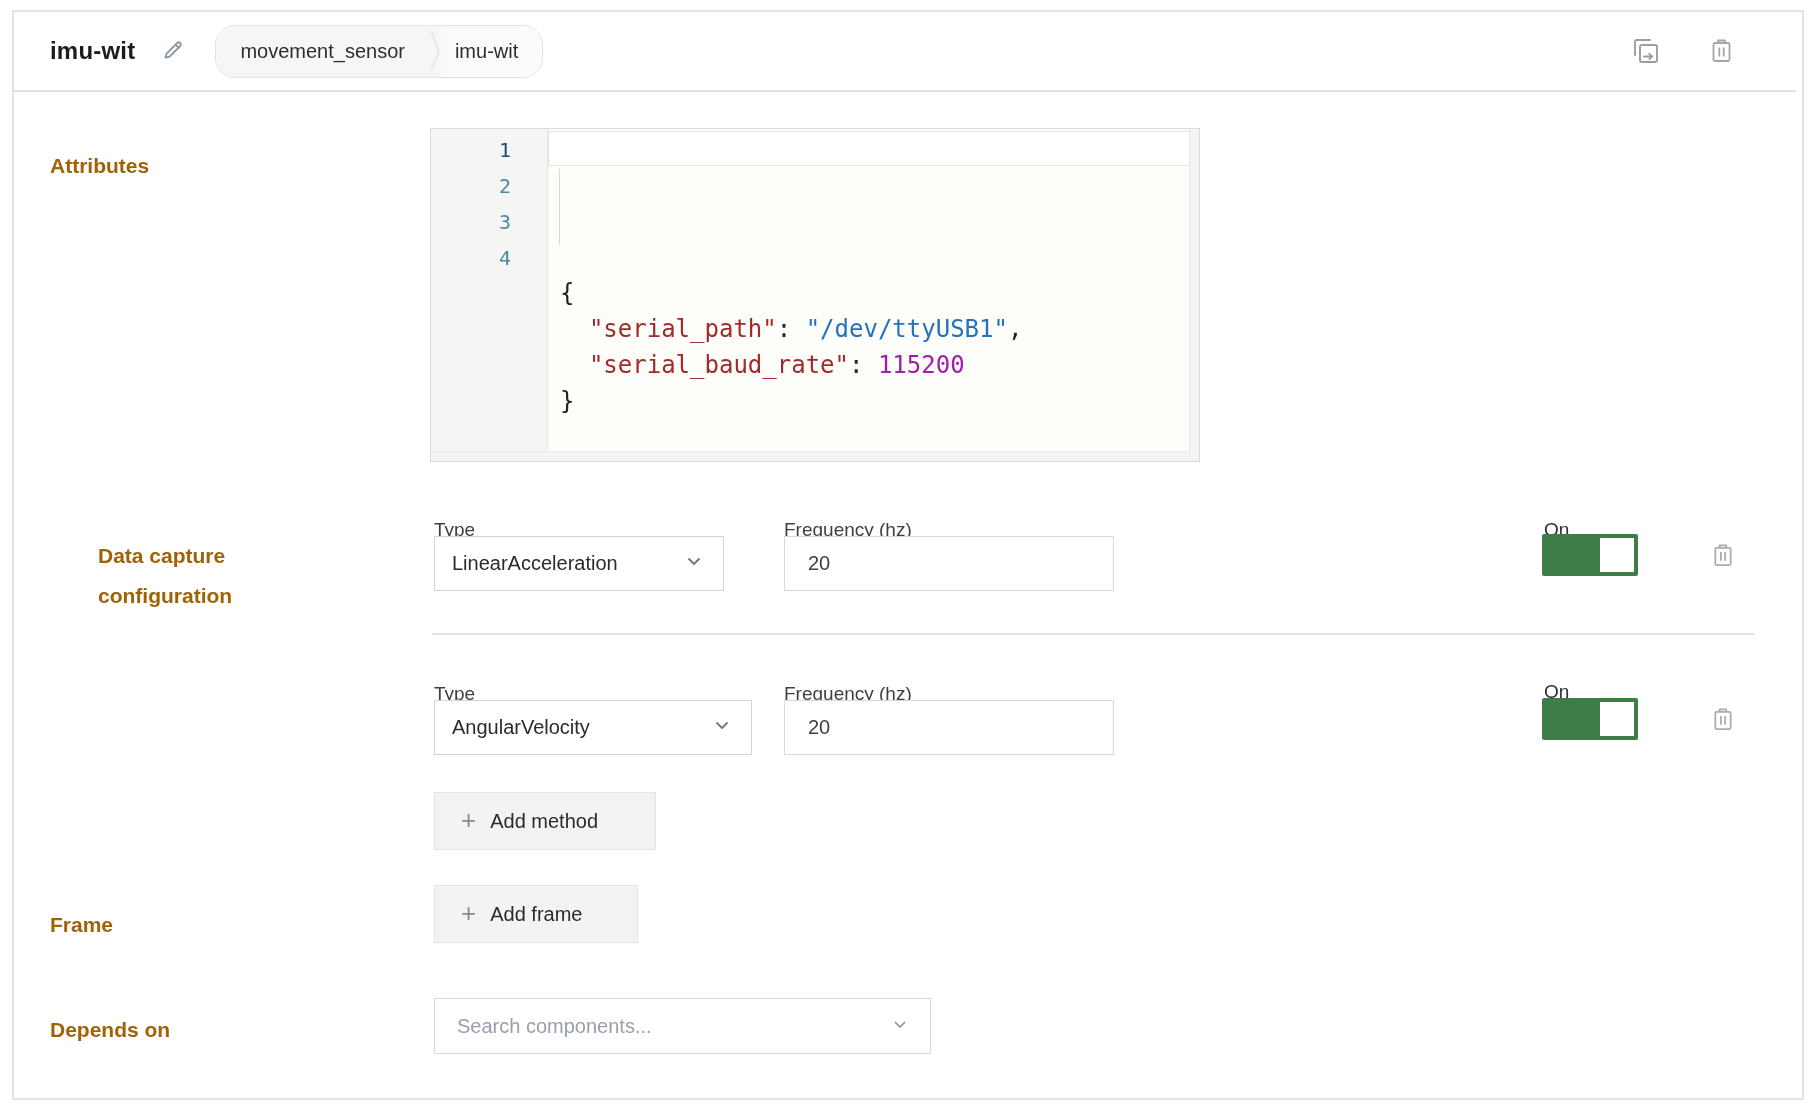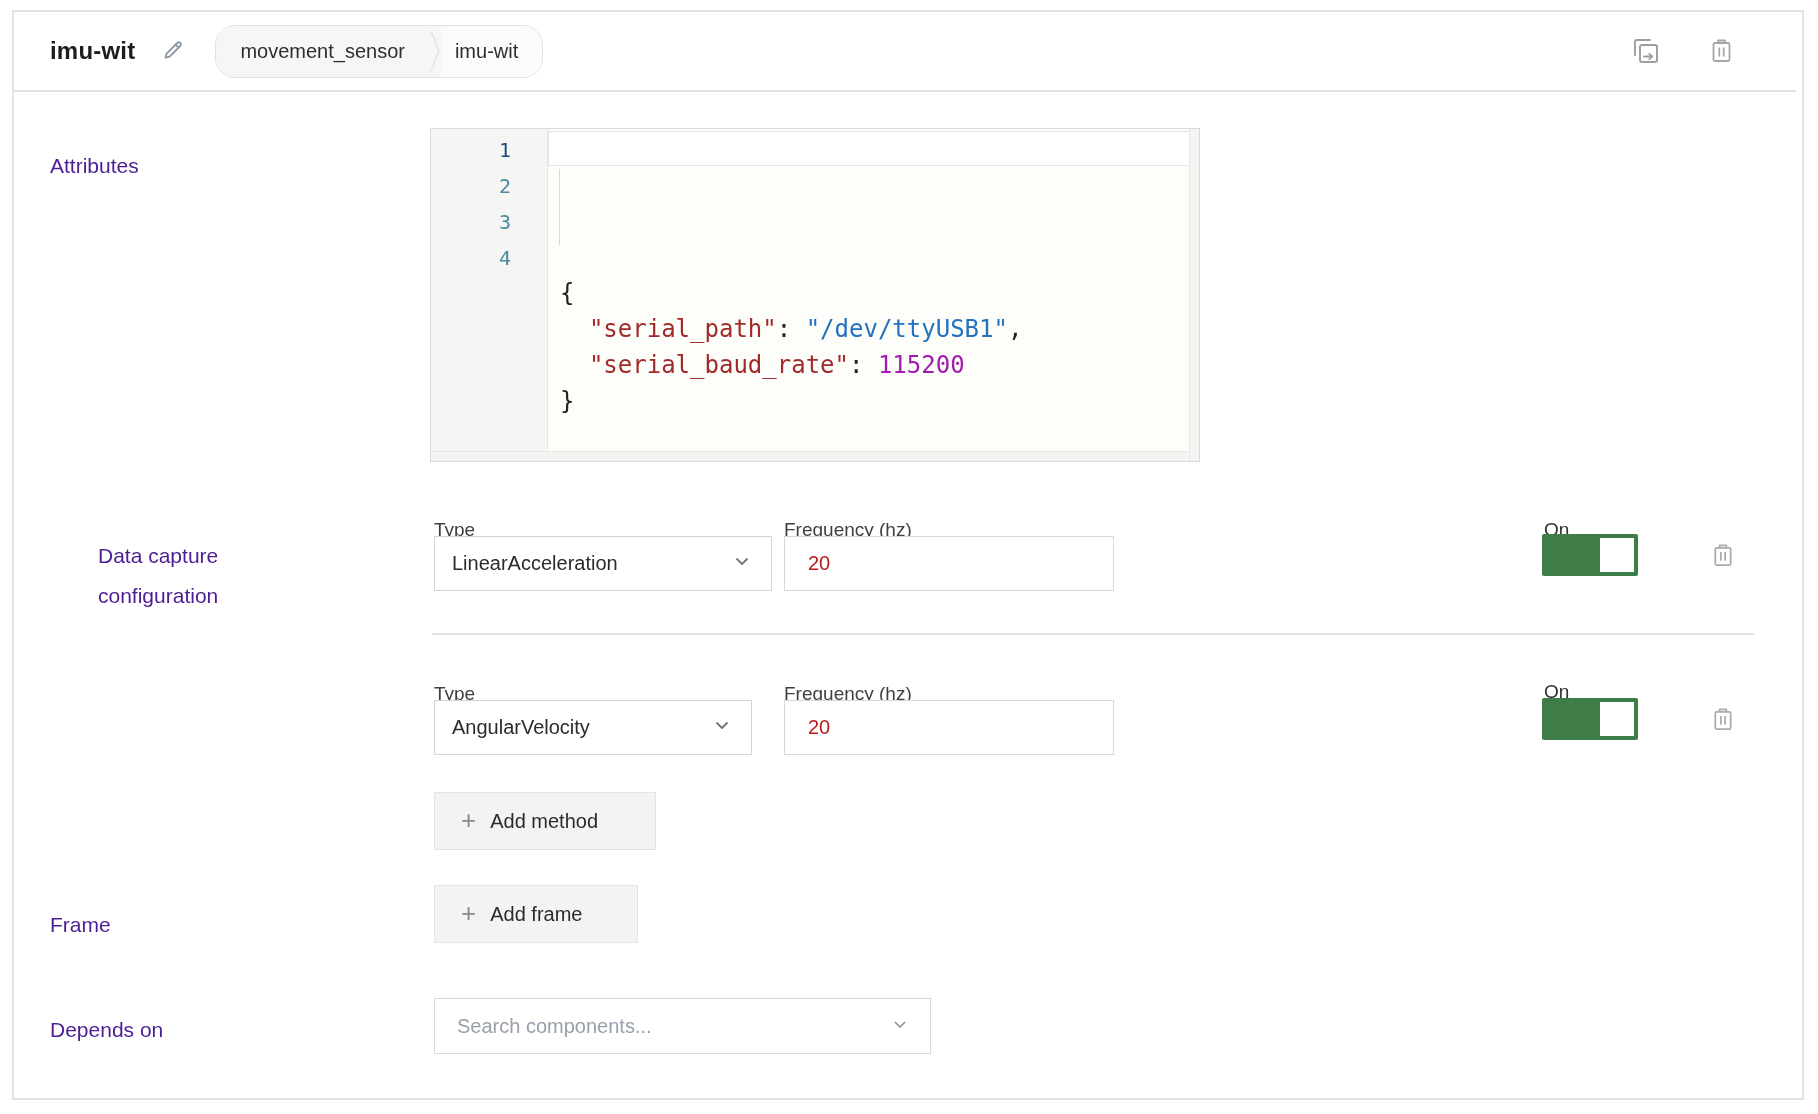--- a/index.html
+++ b/index.html
@@ -17,21 +17,21 @@
   .chip { margin-left:30px; height:53px; display:flex; align-items:stretch;
           border:1px solid #e1e1df; border-radius:20px; overflow:hidden; }
   .chip-seg { display:flex; align-items:center; font-size:20px; color:#2e2e2e; }
   .chip-seg.first { background:#f6f6f4; padding:0 20px 0 24px; }
   .chip-seg.second { background:#fbfbfa; padding:0 24px 0 14px; }
   .chip-sep { display:flex; align-items:center; background:#f6f6f4; }
   .hdr-actions { position:absolute; right:62px; top:0; height:80px;
                  display:flex; align-items:center; gap:48px; }
 
   
-  .sec-label { position:absolute; left:36px; font-size:21px; color:#4c1d95; line-height:40px; }
+  .sec-label { position:absolute; left:36px; font-size:21px; color:#a16207; line-height:40px;font-weight:bold; }
 
   
   .editor { position:absolute; left:416px; top:116px; width:770px; height:334px;
             border:1.5px solid #d9d9d7; background:#fdfdfa; display:flex; cursor:text; }
   .gutter { width:117px; background:#f5f5f3; border-right:1px solid #e7e7e5;
             padding:3px 36px 0 0; text-align:right;
             font-family:"DejaVu Sans Mono", monospace; font-size:20px; line-height:36px;
             color:#4b8aa0; }
   .gutter .ln.active { color:#1e4a7a; }
   .code-area { position:relative; flex:1; padding:2px 10px 0 12px;
@@ -50,21 +50,21 @@
             background:#f4f4f2; border-left:1px solid #e8e8e6; }
   .htrack { position:absolute; left:0; right:10px; bottom:0; height:10px;
             background:#f4f4f2; border-top:1px solid #e8e8e6; }
 
   
   .fld-label { position:absolute; font-size:19px; color:#3f3f3f;margin-top:16px; }
   .select { position:absolute; height:55px; border:1px solid #d4d4d2; background:#fff;
             display:flex; align-items:center; justify-content:space-between;
             padding:0 18px 0 17px; font-size:20px; color:#2b2b2b; cursor:pointer; }
   .tinput { position:absolute; height:55px; border:1px solid #d8d8d6; background:#fff;
-            padding:0 0 0 23px; font-size:20px; color:#b91c1c;
+            padding:0 0 0 23px; font-size:20px; color:#404040;
             font-family:"Liberation Sans", sans-serif; }
   .toggle { position:absolute; width:96px; height:42px; background:#3e7d47; border-radius:2px;
             cursor:pointer; }
   .toggle .knob { position:absolute; right:4px; top:4px; width:34px; height:34px; background:#ffffff; }
   .row-trash { position:absolute; background:none; border:none; cursor:pointer; }
   .divider { position:absolute; left:418px; top:621px; width:1322px; height:2px; background:#e2e2e2; }
 
   .add-btn { position:absolute; height:58px; background:#f3f3f1; border:1px solid #e4e4e2;
              display:flex; align-items:center; gap:14px; padding:0 26px;
              font-size:20px; color:#2b2b2b; font-family:"Liberation Sans", sans-serif; cursor:pointer; }
@@ -142,21 +142,21 @@
     <div class="vtrack"></div>
     <div class="htrack"></div>
   </div>
 
   <div class="sec-label" style="top:524px;margin-left:48px;">
     <div>Data capture</div>
     <div>configuration</div>
   </div>
 
   <div class="fld-label" style="left:420px; top:491px;">Type</div>
-  <div class="select" style="left:420px; top:524px; width:338px;">
+  <div class="select" style="left:420px; top:524px; width:290px;">
     <span>LinearAcceleration</span>
     <span>
       <svg width="22" height="22" viewBox="0 0 22 22" fill="none" stroke="#6f7680" stroke-width="1.8" stroke-linecap="round" stroke-linejoin="round">
           <path d="M6 9 l5 5 5-5"></path>
         </svg>
     </span>
   </div>
   <div class="fld-label" style="left:770px; top:491px;">Frequency (hz)</div>
   <input class="tinput" style="left: 770px; top: 524px; width: 330px;" value="20">
   <div class="fld-label" style="left:1530px; top:491px; color:#303030;">On</div>

